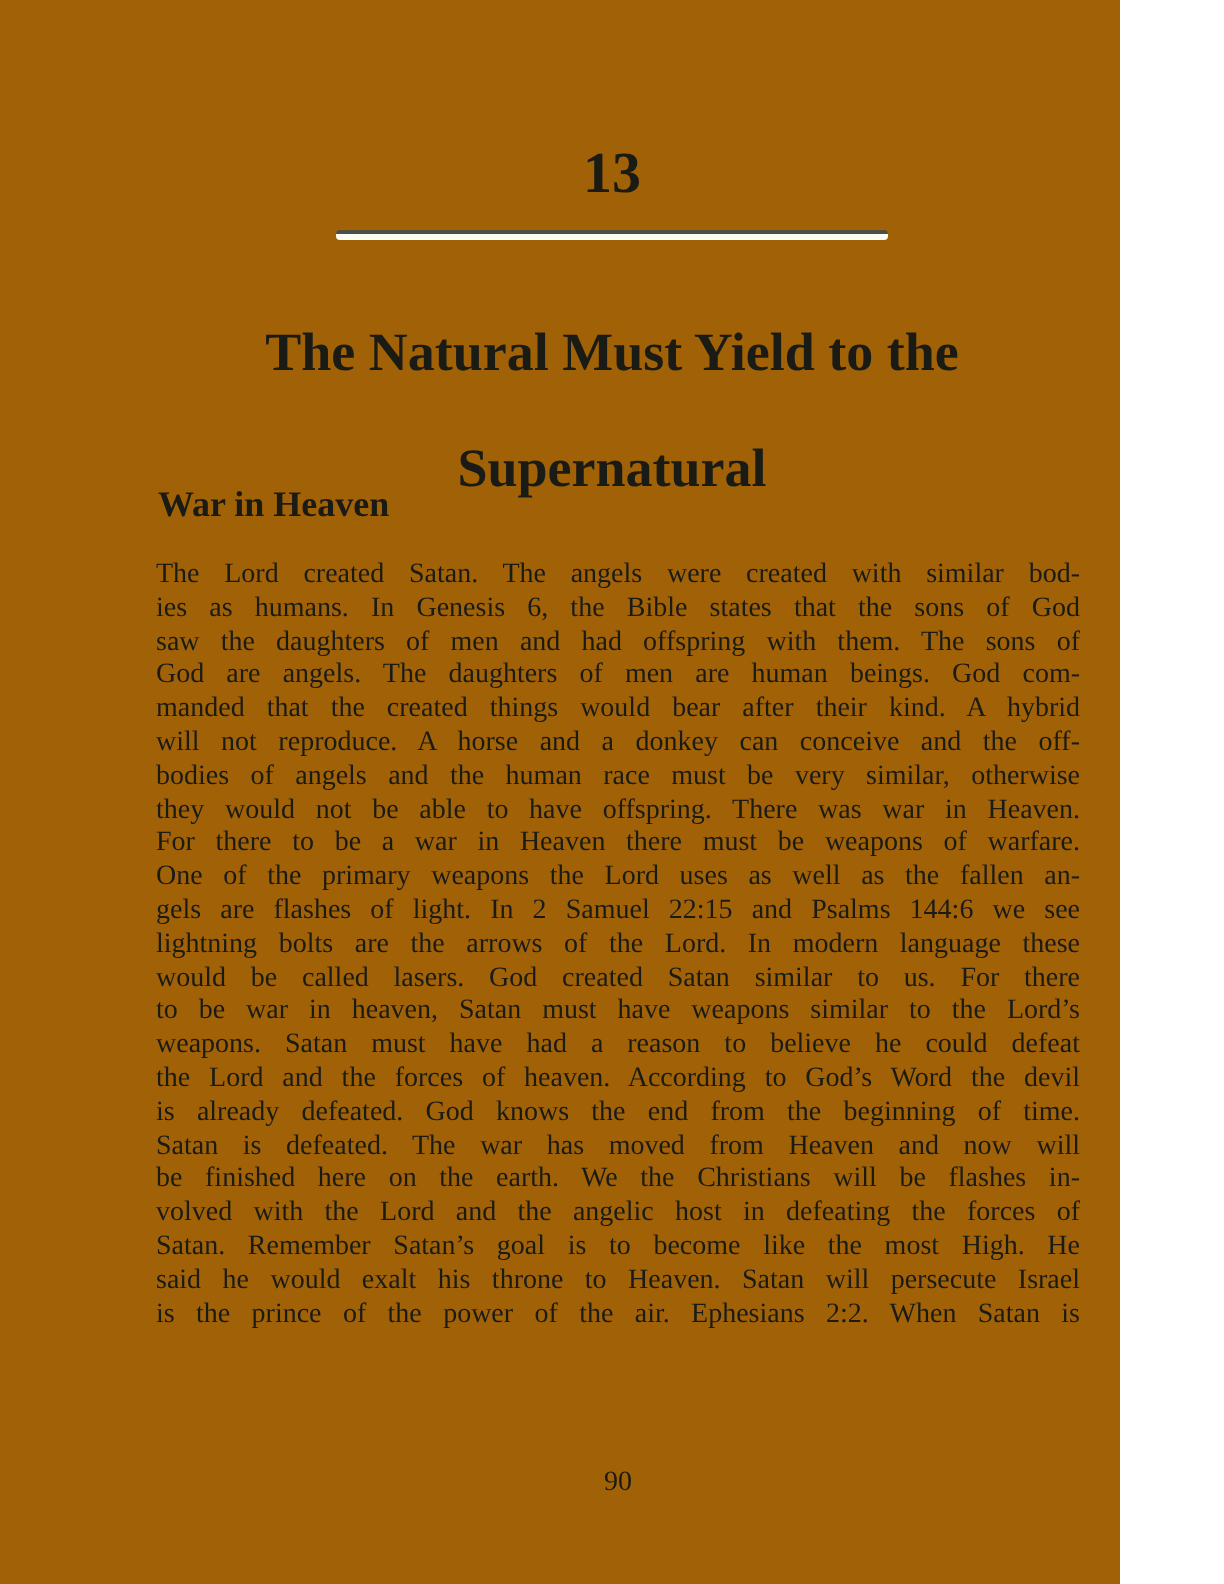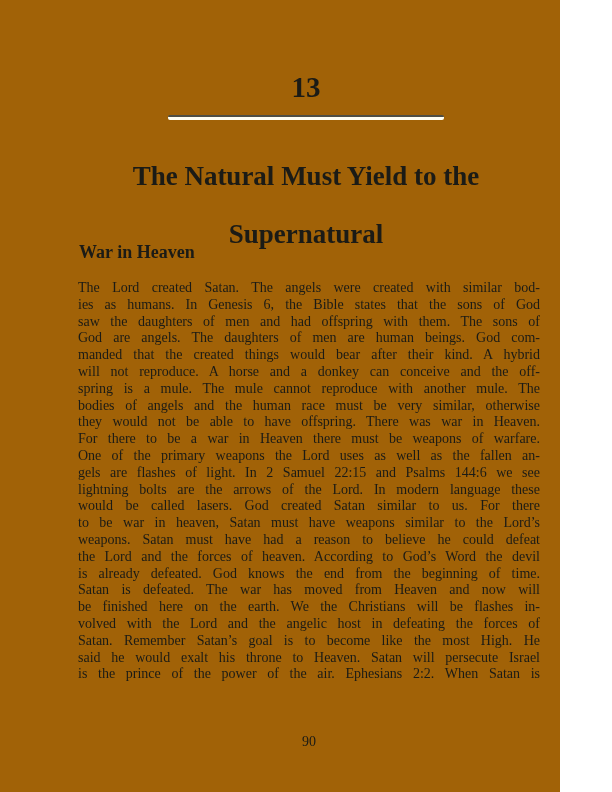--- a/index.html
+++ b/index.html
@@ -100,21 +100,20 @@
 
   <div class="section-heading">War in Heaven</div>
 
   <div class="body-text">
       <div class="body-line">The Lord created Satan.  The angels were created with similar bod-</div>
       <div class="body-line">ies as humans.  In Genesis 6, the Bible states that the sons of God</div>
       <div class="body-line">saw the daughters of men and had offspring with them.  The sons of</div>
       <div class="body-line">God are angels.  The daughters of men are human beings.  God com-</div>
       <div class="body-line">manded that the created things would bear after their kind.  A hybrid</div>
       <div class="body-line">will not reproduce.  A horse and a donkey can conceive and the off-</div>
-      <div class="body-line">spring is a mule.  The mule cannot reproduce with another mule.  The</div>
       <div class="body-line">bodies of angels and the human race must be very similar, otherwise</div>
       <div class="body-line">they would not be able to have offspring.  There was war in Heaven.</div>
       <div class="body-line">For there to be a war in Heaven there must be weapons of warfare.</div>
       <div class="body-line">One of the primary weapons the Lord uses as well as the fallen an-</div>
       <div class="body-line">gels are flashes of light.  In 2 Samuel 22:15 and Psalms 144:6 we see</div>
       <div class="body-line">lightning bolts are the arrows of the Lord.  In modern language these</div>
       <div class="body-line">would be called lasers.  God created Satan similar to us.  For there</div>
       <div class="body-line">to be war in heaven, Satan must have weapons similar to the Lord’s</div>
       <div class="body-line">weapons.  Satan must have had a reason to believe he could defeat</div>
       <div class="body-line">the Lord and the forces of heaven.  According to God’s Word the devil</div>

